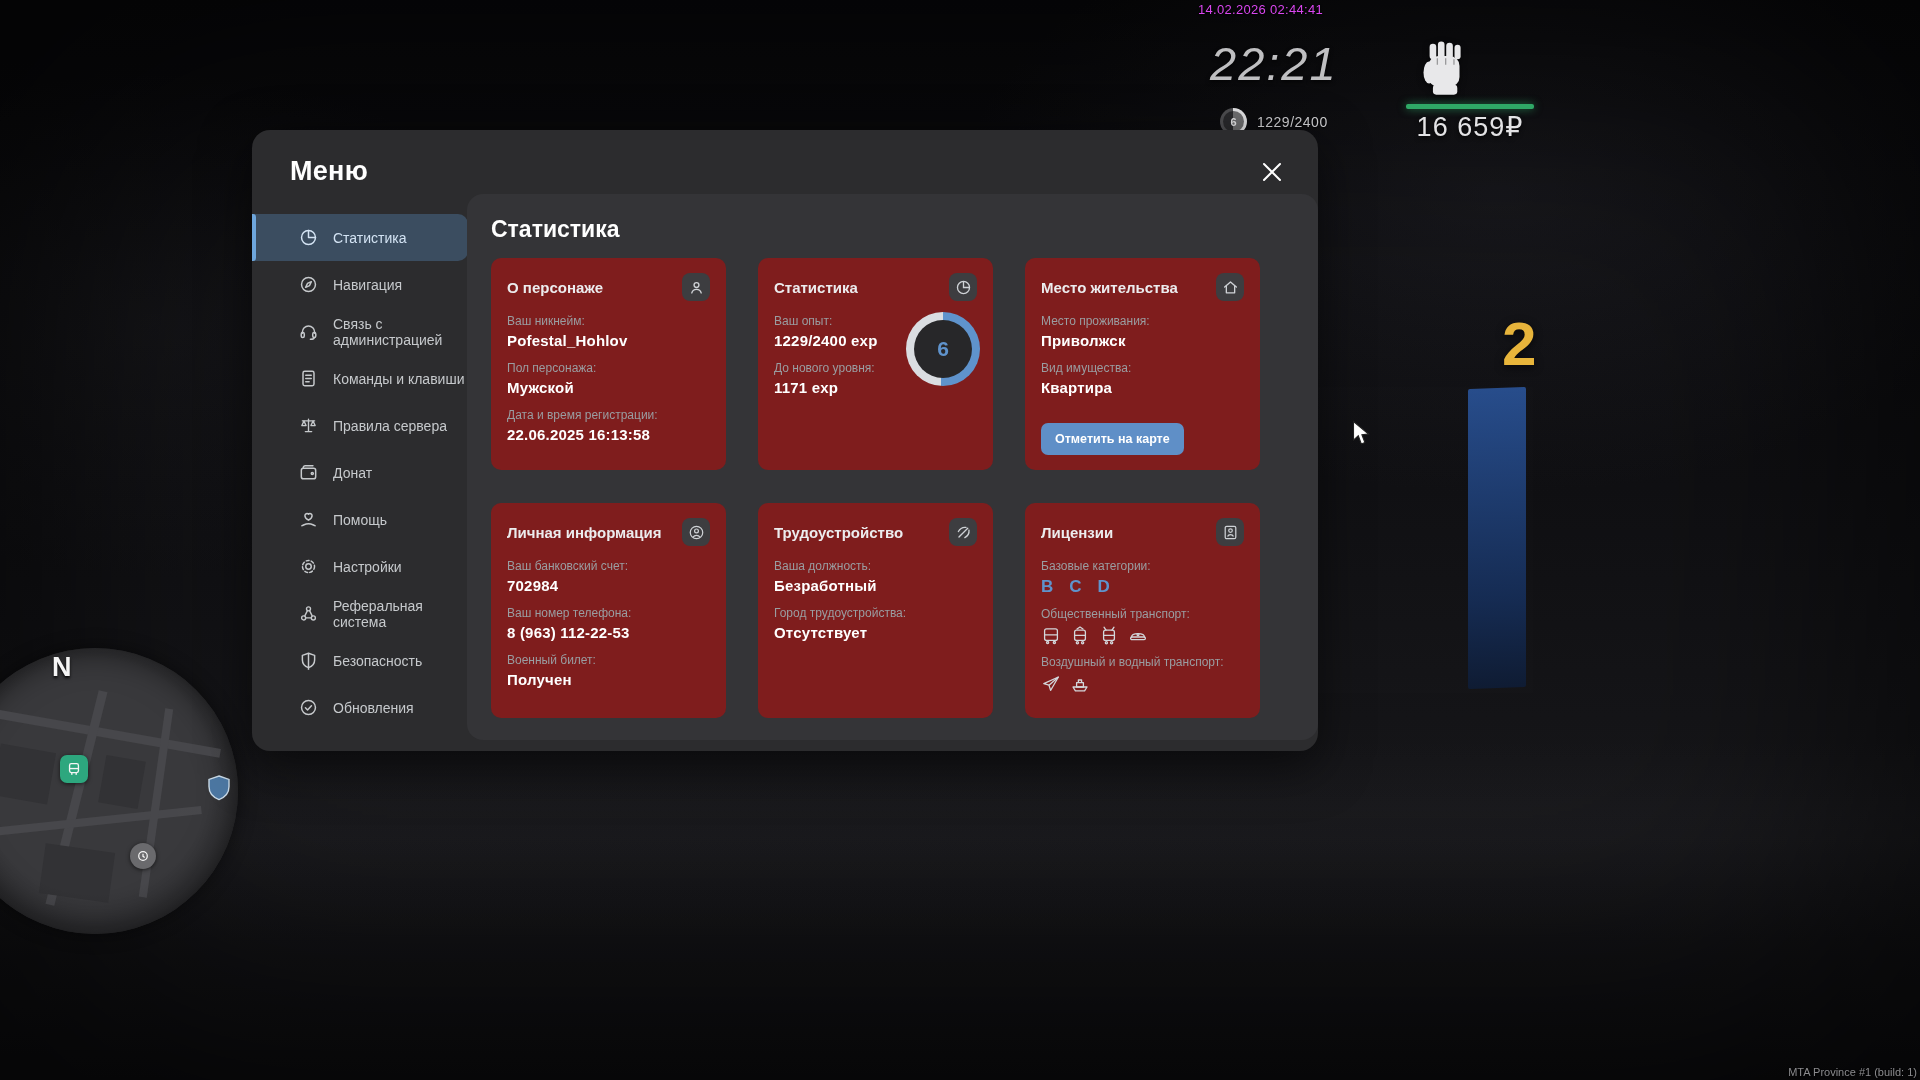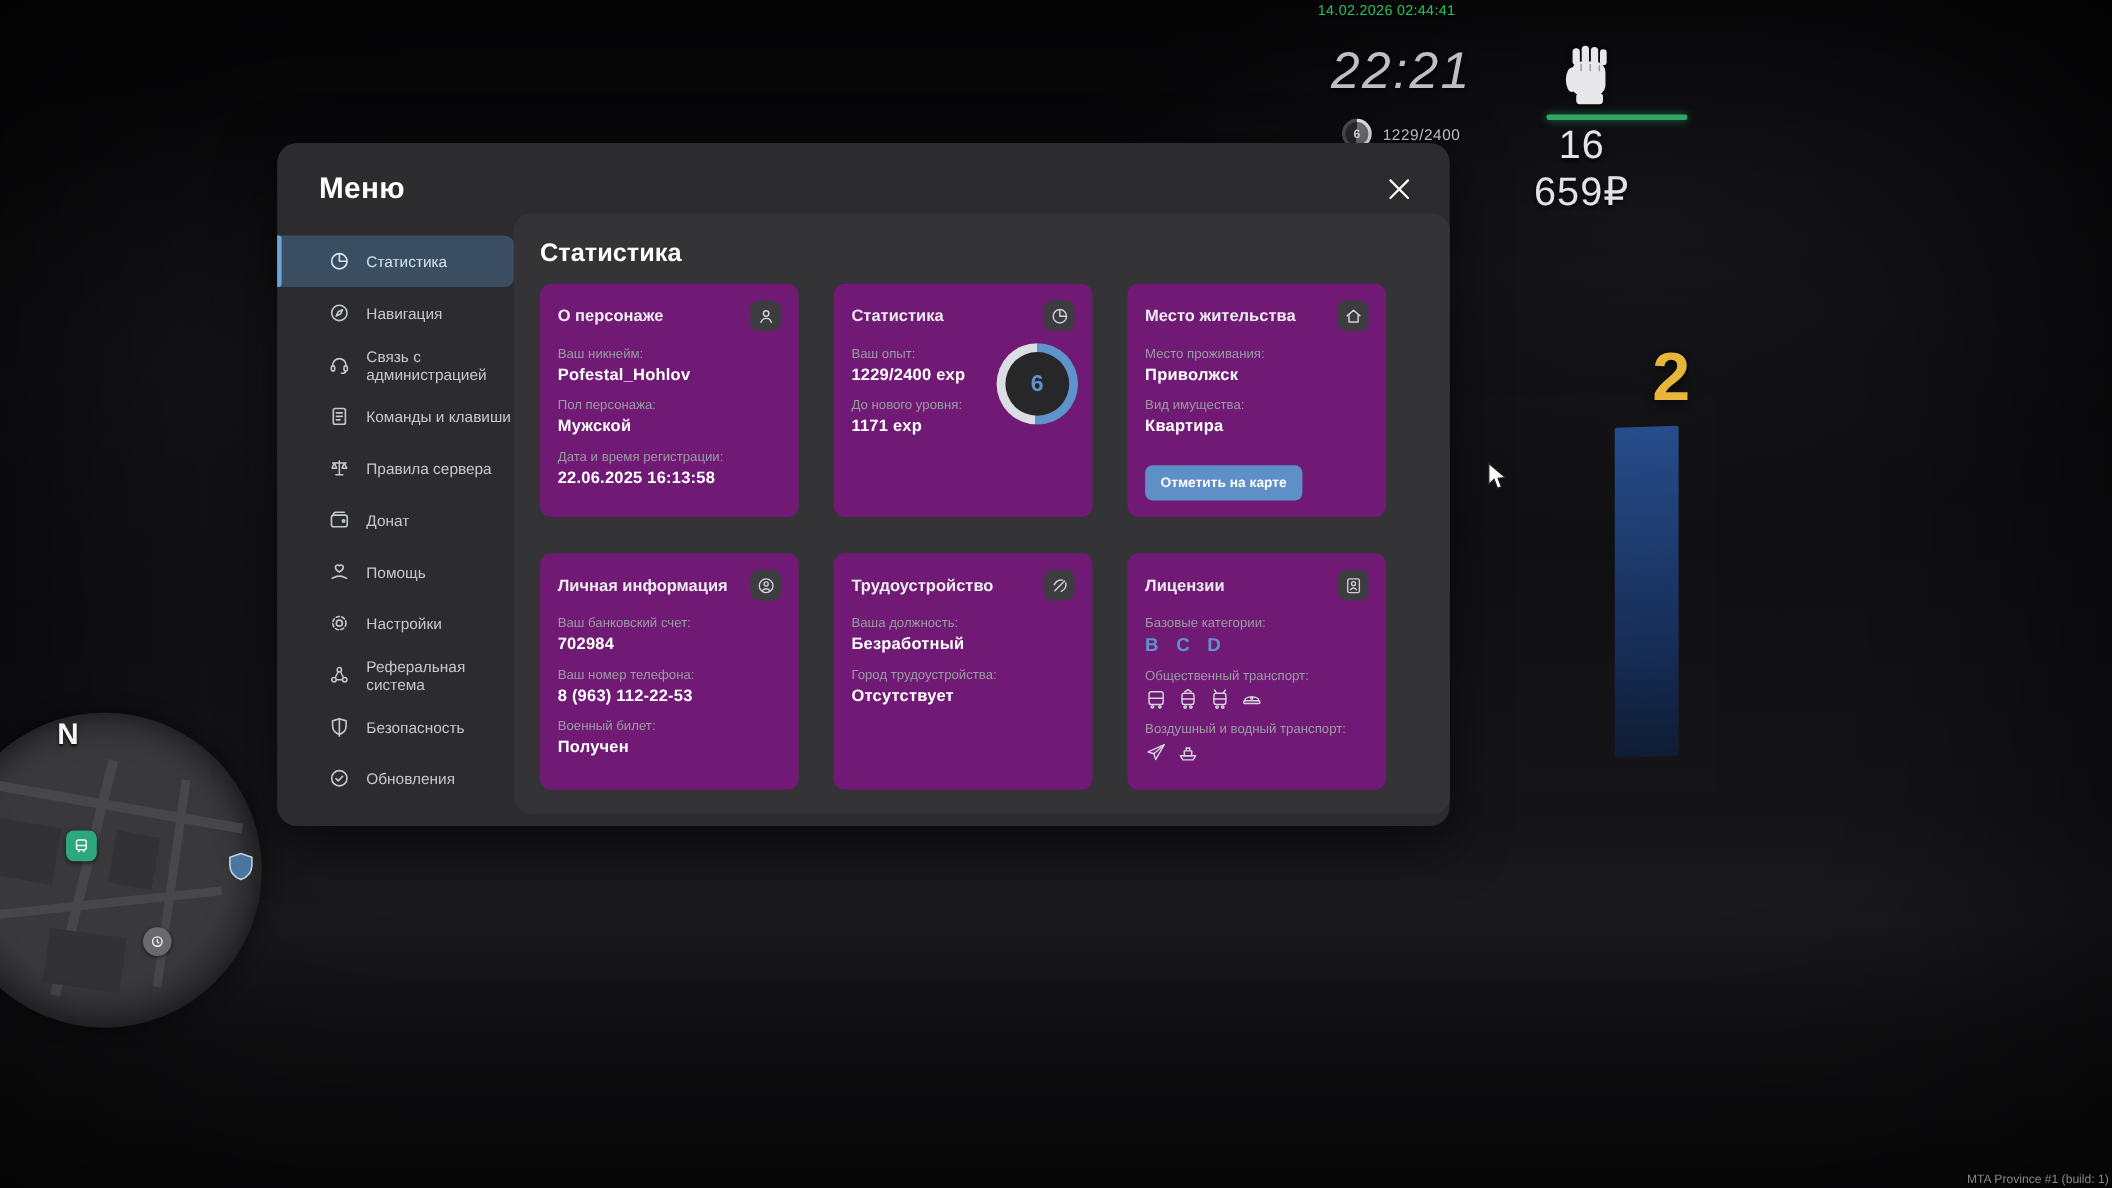--- a/index.html
+++ b/index.html
@@ -21,34 +21,34 @@
     background:linear-gradient(180deg,#274f93,#1b3precision);
     background:linear-gradient(180deg,#2b57a0,#16305e 70%,#0e1d38);
     opacity:.85;transform:skewY(-2deg);border-radius:2px;}
   .billboard-number{position:absolute;left:1502px;top:308px;font-size:62px;font-weight:bold;
     color:#e9b63c;text-shadow:0 2px 8px rgba(0,0,0,.6);}
   .ground-glow{position:absolute;left:0;top:740px;width:100%;height:200px;
     background:linear-gradient(180deg,transparent,rgba(90,90,100,.07) 50%,transparent);}
   .vignette{position:absolute;inset:0;box-shadow:inset 0 0 260px 80px rgba(0,0,0,.55);}
 
   
-  .hud-date{position:absolute;left:1198px;top:2px;font-size:13px;color:#22c55e;
+  .hud-date{position:absolute;left:1198px;top:2px;font-size:13px;color:#d946ef;
     text-shadow:0 1px 2px rgba(0,0,0,.8);letter-spacing:.3px;}
   .hud-clock{position:absolute;left:1210px;top:36px;font-size:47px;font-weight:400;
     color:rgba(218,218,220,.88);letter-spacing:2px;text-shadow:0 2px 4px rgba(0,0,0,.7);font-style:italic;}
   .hud-lvl{position:absolute;left:1220px;top:108px;display:flex;align-items:center;gap:10px;}
   .hud-ring{width:27px;height:27px;border-radius:50%;display:flex;align-items:center;justify-content:center;}
   .hud-ring-inner{width:21px;height:21px;border-radius:50%;background:rgba(12,12,14,.55);
     display:flex;align-items:center;justify-content:center;font-size:11px;font-weight:bold;color:#e6e6e8;}
   .hud-exp{font-size:14px;color:#cfcfd2;text-shadow:0 1px 2px rgba(0,0,0,.8);letter-spacing:.5px;}
   .hud-fist{position:absolute;left:1416px;top:36px;width:56px;height:62px;filter:drop-shadow(0 2px 3px rgba(0,0,0,.6));}
   .hud-money-bar{position:absolute;left:1406px;top:104px;width:128px;height:5px;border-radius:2px;
     background:#2fa866;box-shadow:0 0 8px rgba(47,168,102,.7);}
-  .hud-money{position:absolute;left:1370px;top:111px;width:136px;text-align:center;
-    font-size:36px;color:#e3e3e5;letter-spacing:1px;text-shadow:0 2px 4px rgba(0,0,0,.8);}
+  .hud-money{position:absolute;left:1402px;top:111px;width:136px;text-align:center;
+    font-size:27px;color:#e3e3e5;letter-spacing:1px;text-shadow:0 2px 4px rgba(0,0,0,.8);}
   .server-label{position:absolute;right:3px;bottom:2px;font-size:11px;color:#8b8b8e;
     text-shadow:0 1px 2px rgba(0,0,0,.8);text-align:right;}
 
   
   .minimap{position:absolute;left:-48px;top:648px;width:286px;height:286px;border-radius:50%;
     background:#3b3b3e;overflow:hidden;box-shadow:inset 0 0 34px rgba(0,0,0,.65),0 0 20px rgba(0,0,0,.5);opacity:.96;}
   .mroad{position:absolute;background:#4a4a4e;}
   .mblock{position:absolute;background:#343437;}
   .minimap-fade{position:absolute;inset:0;border-radius:50%;
     background:radial-gradient(circle at 50% 45%,transparent 55%,rgba(10,10,12,.5) 100%);}
@@ -77,21 +77,21 @@
     background:#6ea6dc;border-radius:0 3px 3px 0;}
   .sb-icon{width:20px;height:20px;flex:none;display:flex;align-items:center;justify-content:center;}
   .sb-icon svg{stroke:currentColor;}
 
   
   .content{position:absolute;left:215px;top:64px;width:851px;height:546px;
     background:#343437;border-radius:16px;}
   .content-title{position:absolute;left:24px;top:22px;font-size:23px;font-weight:bold;color:#fff;}
   .cards{position:absolute;left:24px;top:64px;display:grid;
     grid-template-columns:repeat(3,235px);column-gap:32px;row-gap:33px;}
-  .card{background:#701a75;border-radius:10px;padding:15px 16px;min-height:167px;position:relative;
+  .card{background:#7f1d1d;border-radius:10px;padding:15px 16px;min-height:167px;position:relative;
     box-sizing:content-box;width:203px;}
   .card-head{display:flex;justify-content:space-between;align-items:center;margin-bottom:13px;}
   .card-title{font-size:15px;font-weight:bold;color:#ececee;}
   .card-badge{width:28px;height:28px;background:#3d3d40;border-radius:8px;flex:none;
     display:flex;align-items:center;justify-content:center;}
   .field{margin-bottom:12px;}
   .f-label{font-size:12px;color:#9a9da1;margin-bottom:4px;}
   .f-value{font-size:15px;font-weight:bold;color:#fff;letter-spacing:.2px;}
   .stats-fields{width:120px;}
   .ring{position:absolute;right:13px;top:54px;width:74px;height:74px;border-radius:50%;

